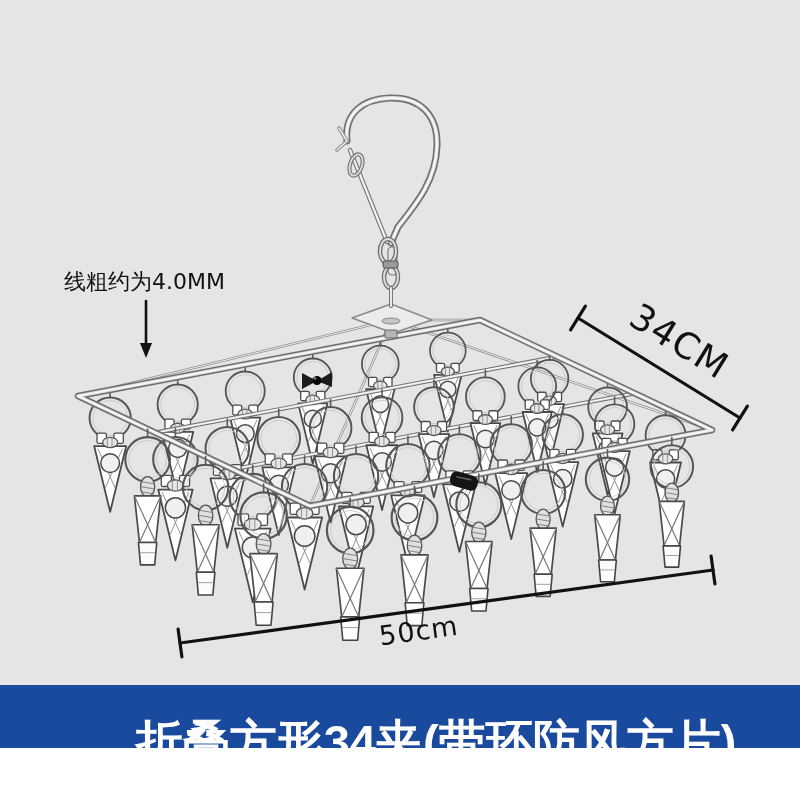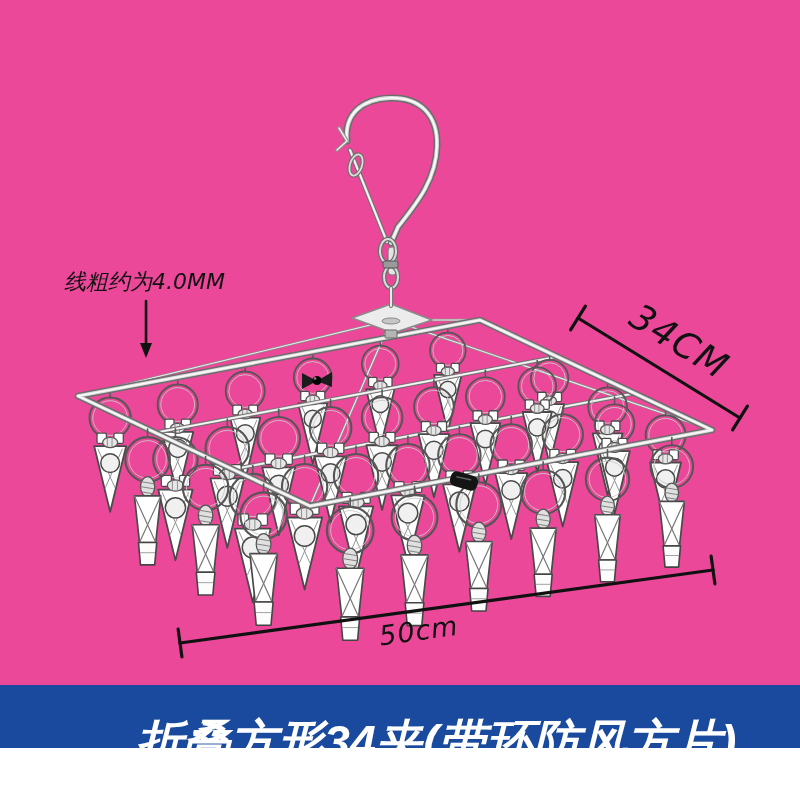--- a/index.html
+++ b/index.html
@@ -1,17 +1,17 @@
 <!DOCTYPE html>
 <html><head>
 <meta charset="utf-8">
 <style>
   html,body{margin:0;padding:0;}
   body{width:800px;height:800px;background:#fff;font-family:"Liberation Sans",sans-serif;}
-  .stage{position:relative;width:800px;height:748px;background:#ec4899;overflow:hidden;font-style:italic;}
+  .stage{position:relative;width:800px;height:748px;background:#e5e5e5;overflow:hidden;}
   svg.scene{position:absolute;left:0;top:0;}
   .anno{fill:#111;font-family:"DejaVu Sans","Liberation Sans",sans-serif;}
   .anno-wire{font-size:22px;}
   .anno-34{font-size:36px;letter-spacing:1.5px;text-anchor:middle;}
   .anno-50{font-size:27px;letter-spacing:1px;text-anchor:middle;}
   .dimline{stroke:#111;stroke-width:3.2;stroke-linecap:round;fill:none;}
   .banner{position:absolute;left:0;top:685px;width:800px;height:115px;
           display:flex;align-items:center;justify-content:center;padding-left:36px;}
   .banner-text{font-size:47px;font-weight:700;letter-spacing:0px;white-space:nowrap;
           font-family:"Liberation Sans","DejaVu Sans",sans-serif;}

